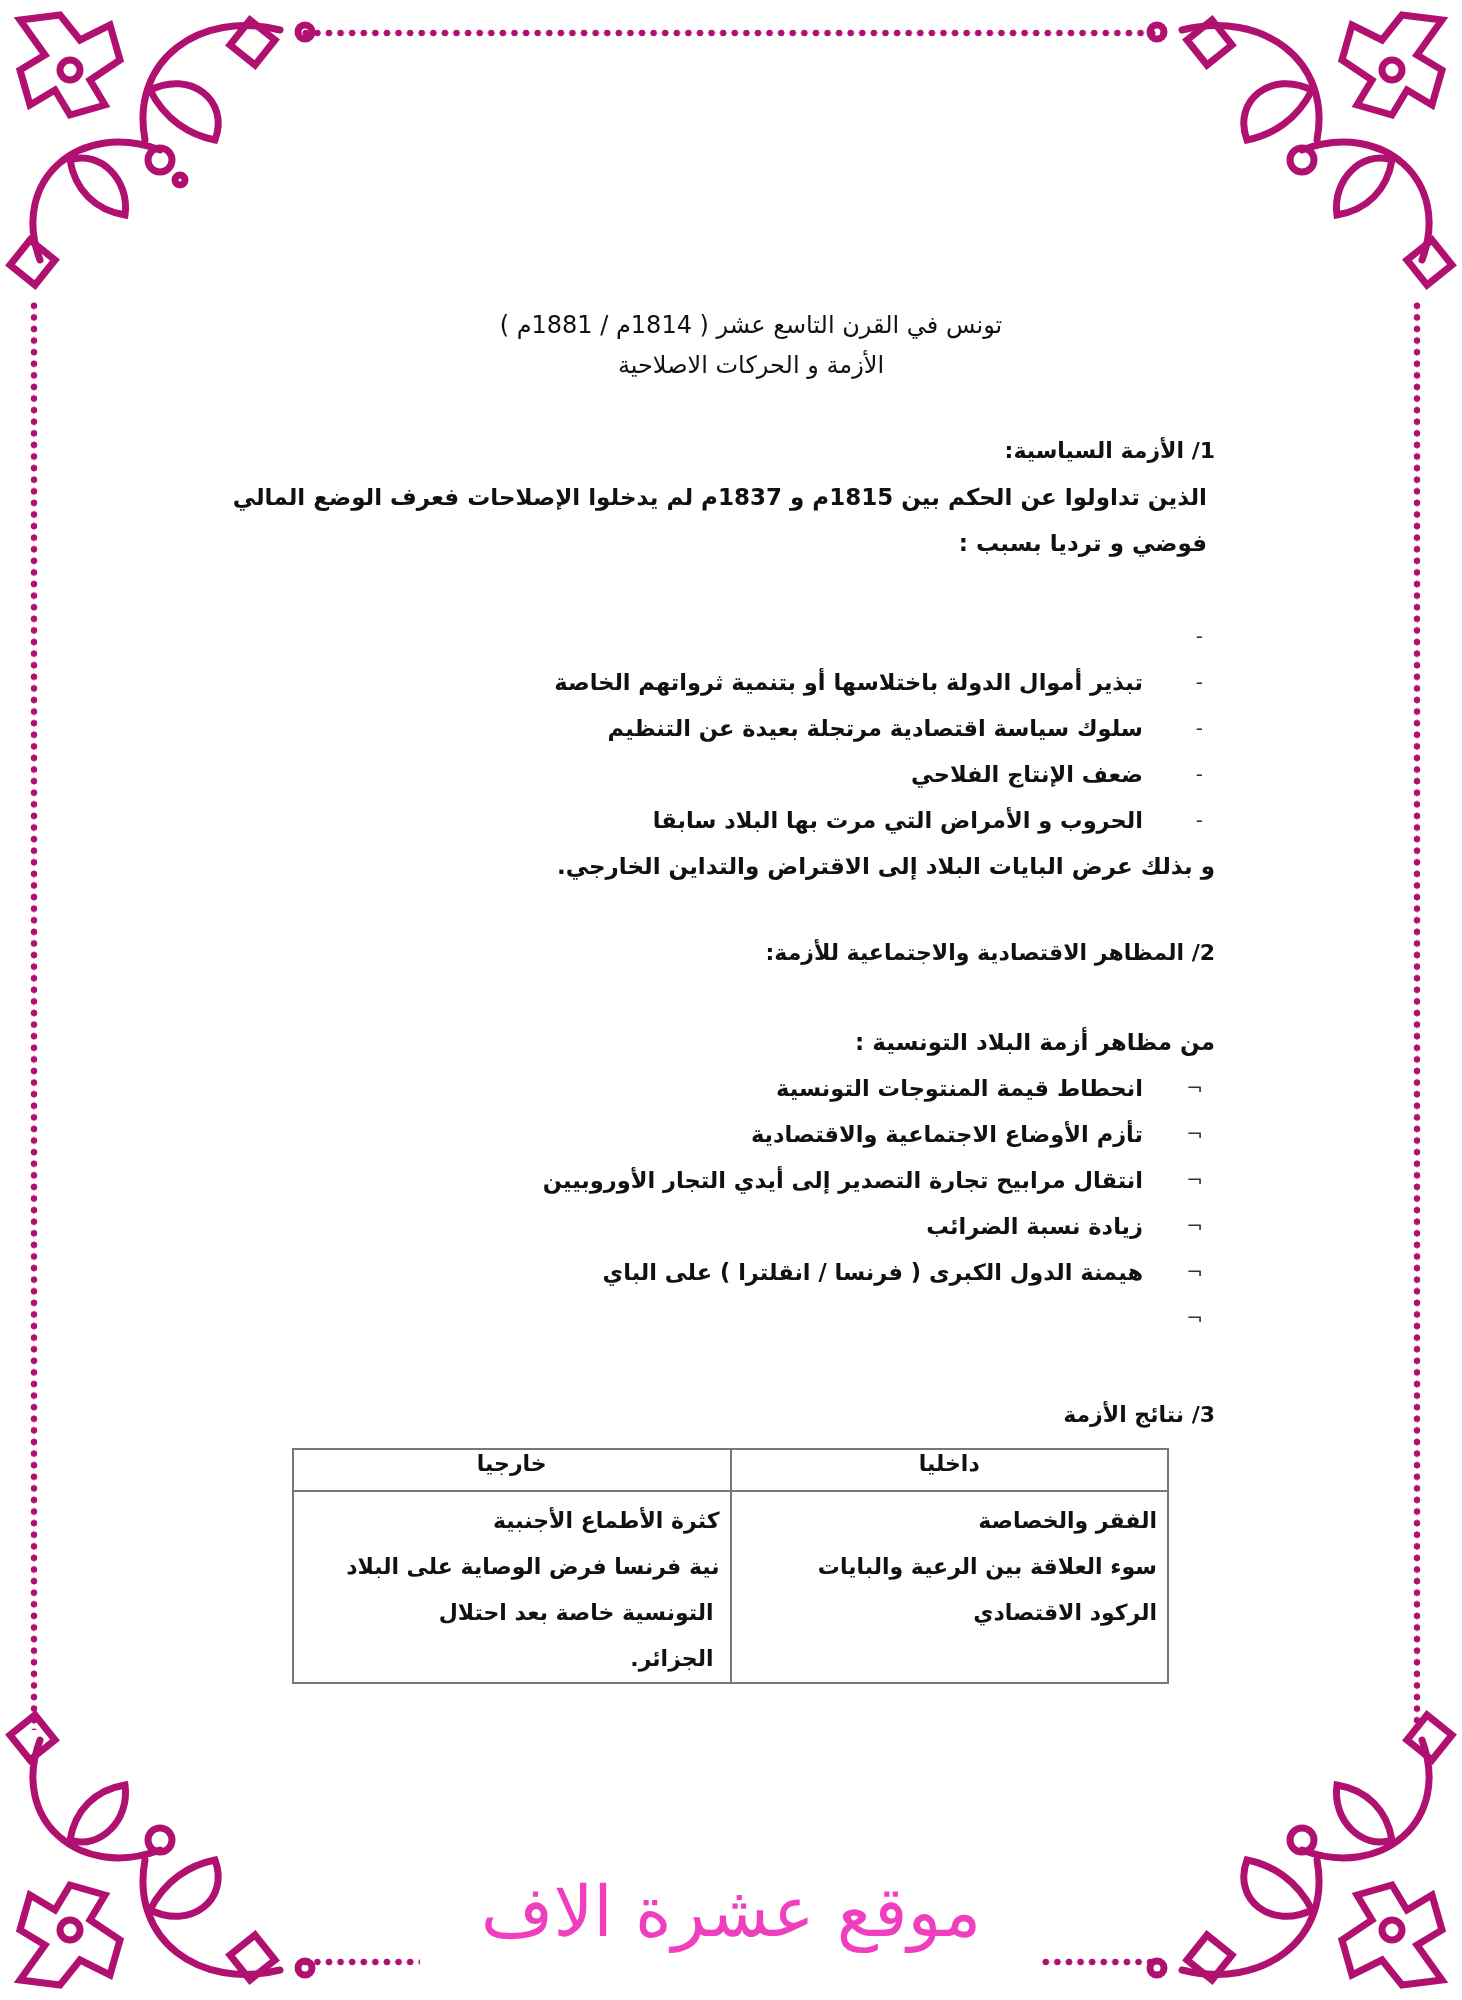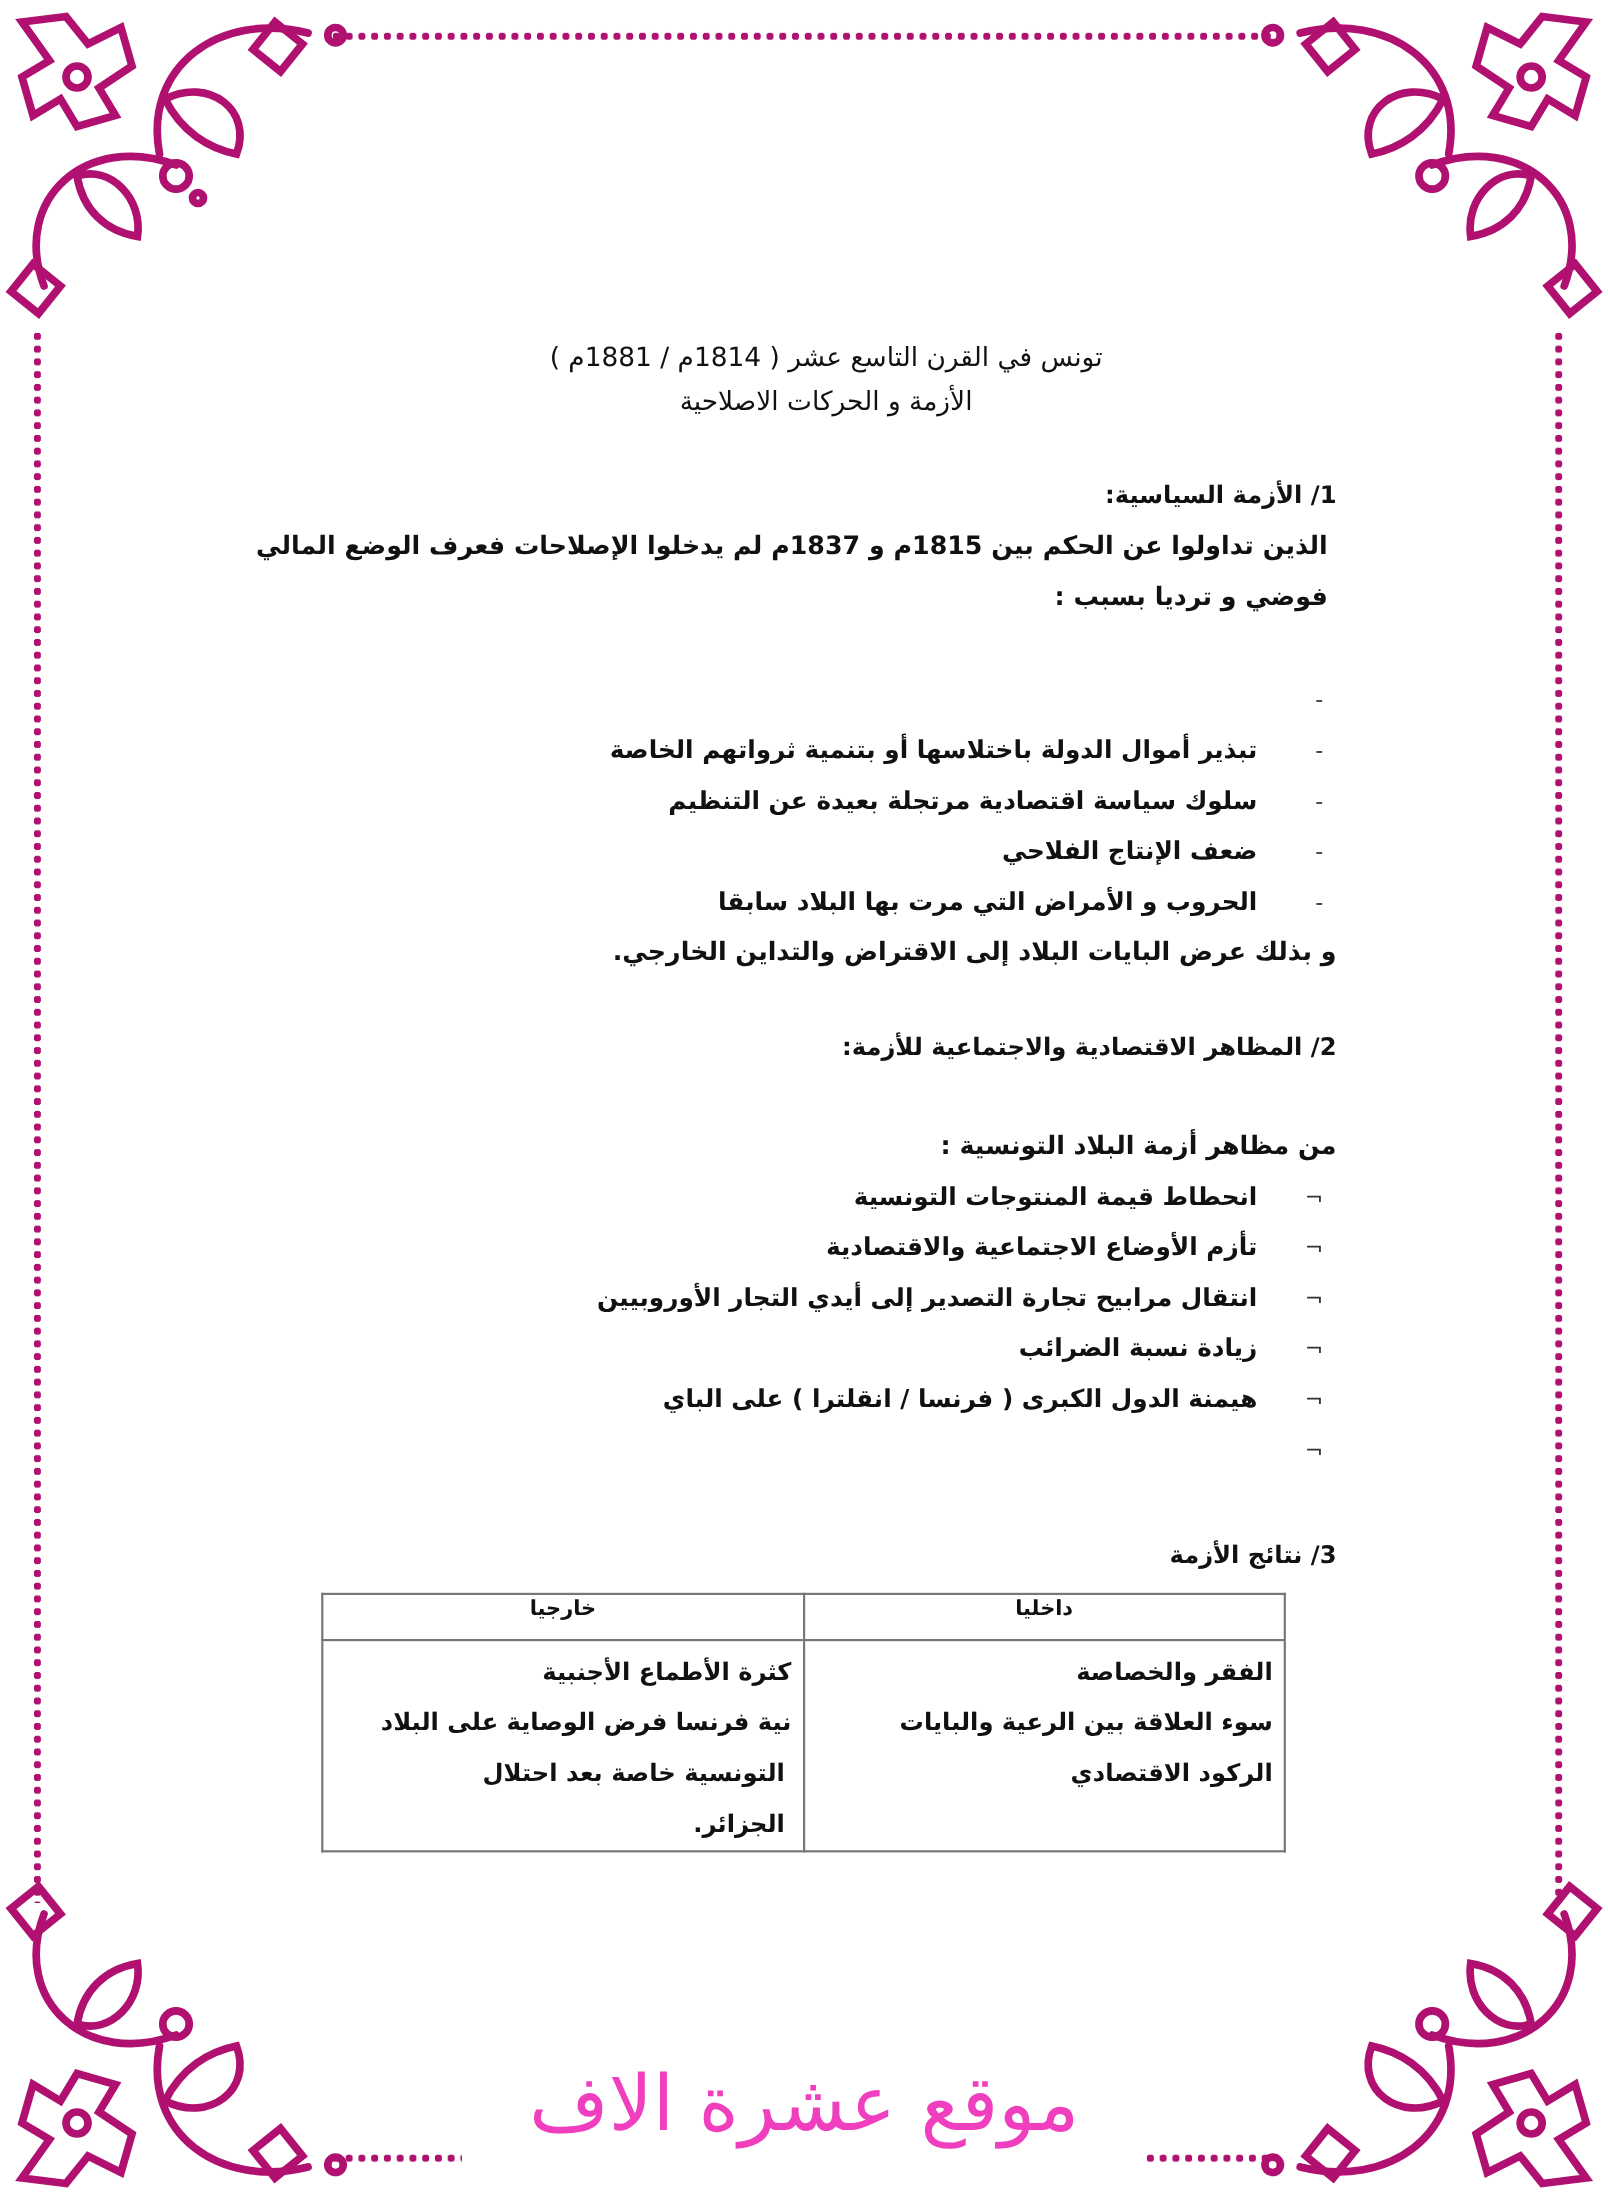--- a/index.html
+++ b/index.html
@@ -16,21 +16,21 @@
   .doc { direction:rtl; font-weight:bold; }
   .title { position:absolute; text-align:center; width:100%; font-size:24px; font-weight:normal; line-height:40px;margin-left:20px; }
   .sec-head { position:absolute; right:0; font-size:22px; font-weight:bold; }
   .para { position:absolute; right:0; font-size:23px; font-weight:bold; line-height:46px; text-align:justify; }
   .para-line { display:block; white-space:nowrap; }
   .list { position:absolute; right:0; list-style:none; margin:0; padding:0; }
   .list li { height:46px; line-height:46px; font-size:22.5px; font-weight:bold; white-space:nowrap; position:relative; padding-right:72px; }
   .list li .mark { position:absolute; right:12px; top:0; font-weight:normal; color:#333; font-size:20px; }
   table.results { position:absolute; border-collapse:collapse; direction:rtl; }
   table.results th, table.results td { border:2px solid #777; vertical-align:top; font-weight:bold; font-size:22px; }
-  table.results th { height:38px; text-align:center; font-size:19px; }
+  table.results th { height:38px; text-align:center; font-size:22px; }
   table.results td { padding:6px 10px 0 8px; line-height:46px; }
   .watermark { position:absolute; left:0; top:1842px; width:1462px; text-align:center; direction:rtl;
                font-family:"DejaVu Serif", serif; font-size:70px; color:#ef3fbf; line-height:140px; }
 </style>
 </head>
 <body style="--ornament:#b0106f;">
 
 <div class="dots-h" style="left:300px; top:29px; width:862px;"></div>
 <div class="dots-v" style="left:30px; top:300px; height:1430px;"></div>
 <div class="dots-v" style="left:1413px; top:300px; height:1430px;"></div>

